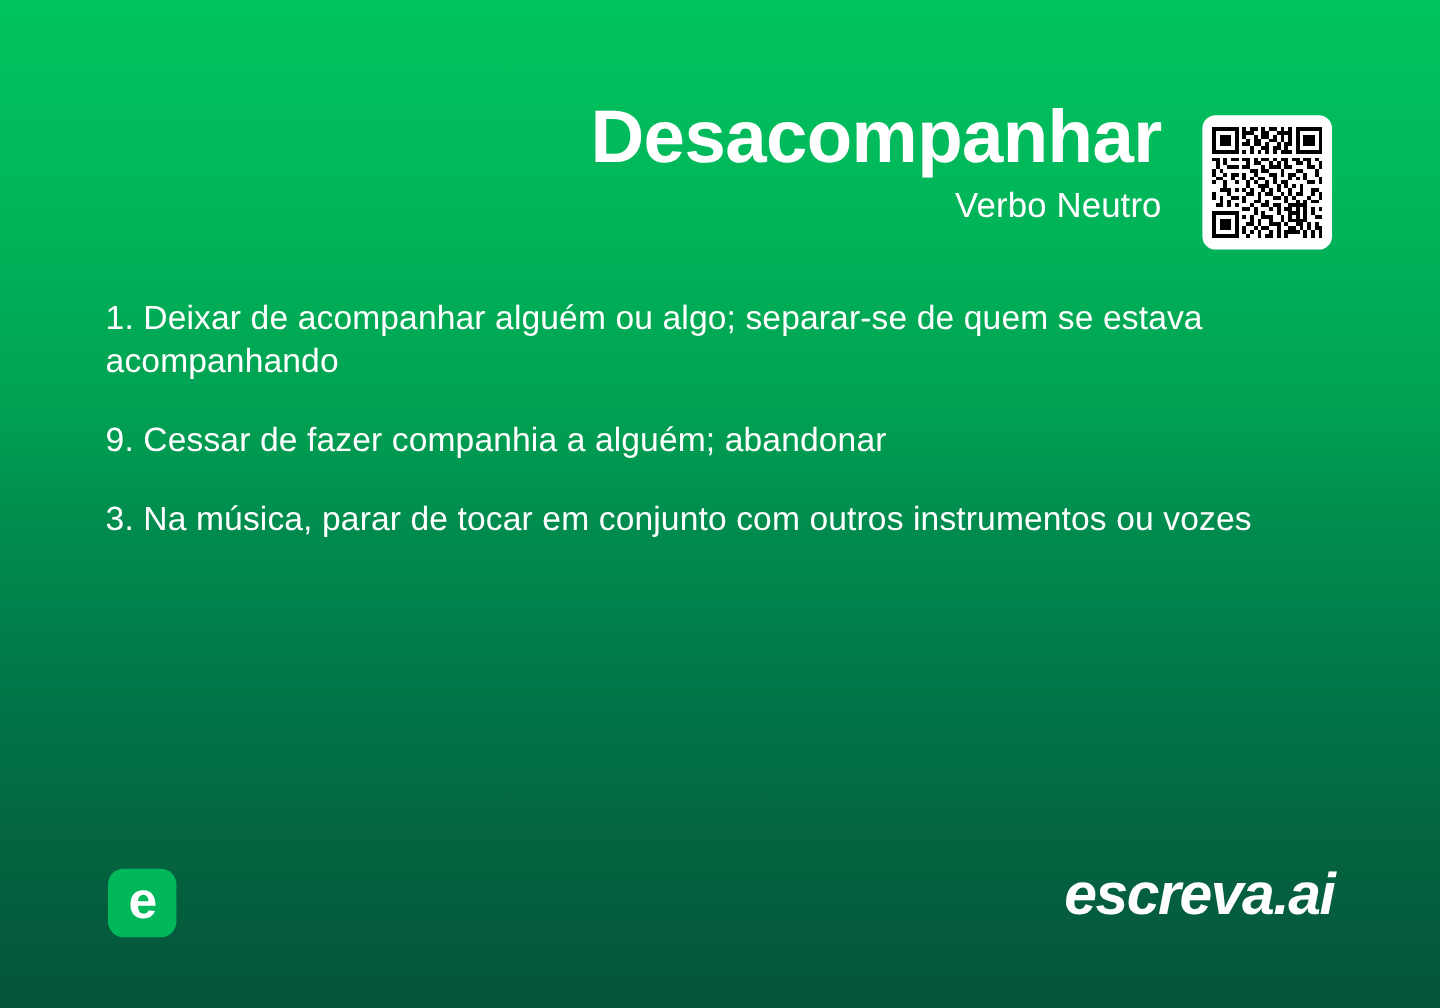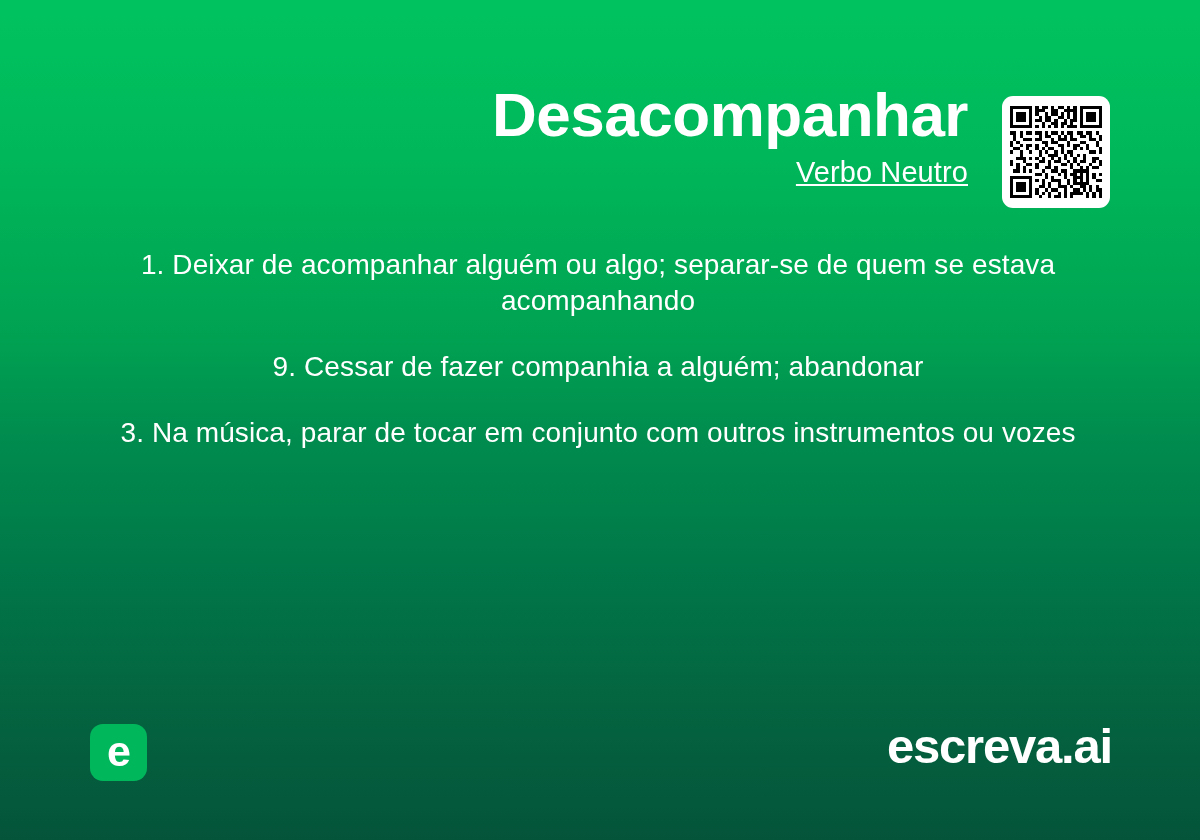--- a/index.html
+++ b/index.html
@@ -41,21 +41,20 @@
     line-height: 1.05;
     white-space: nowrap;
   }
   #word-class {
     margin: 10px 0 0 0;
     color: #ffffff;
     font-size: 29px;
     font-weight: 500;
     letter-spacing: 0.1px;
     line-height: 1.1;
-    text-decoration: underline;
   }
 
   
   #qr-card {
     position: absolute;
     left: 1002px;
     top: 96px;
     width: 108px;
     height: 112px;
     background: #ffffff;
@@ -76,21 +75,20 @@
     top: 247px;
     width: 1020px;
   }
   .definition {
     color: #ffffff;
     font-size: 28px;
     font-weight: 400;
     line-height: 36px;
     margin: 0 0 30px 0;
     letter-spacing: 0.1px;
-    text-align: center;
   }
   .definition:last-child { margin-bottom: 0; }
 
   
   #logo-badge {
     position: absolute;
     left: 90px;
     top: 724px;
     width: 57px;
     height: 57px;
@@ -111,20 +109,21 @@
   #brand-wordmark {
     position: absolute;
     right: 88px;
     top: 720px;
     color: #ffffff;
     font-size: 49px;
     font-weight: 800;
     letter-spacing: -1.2px;
     line-height: 1.1;
     white-space: nowrap;
+    font-style: italic;
   }
 </style>
 </head>
 <body>
 
 <div id="card">
 
   <div id="header">
     <h1 id="word-title">Desacompanhar</h1>
     <p id="word-class">Verbo Neutro</p>

